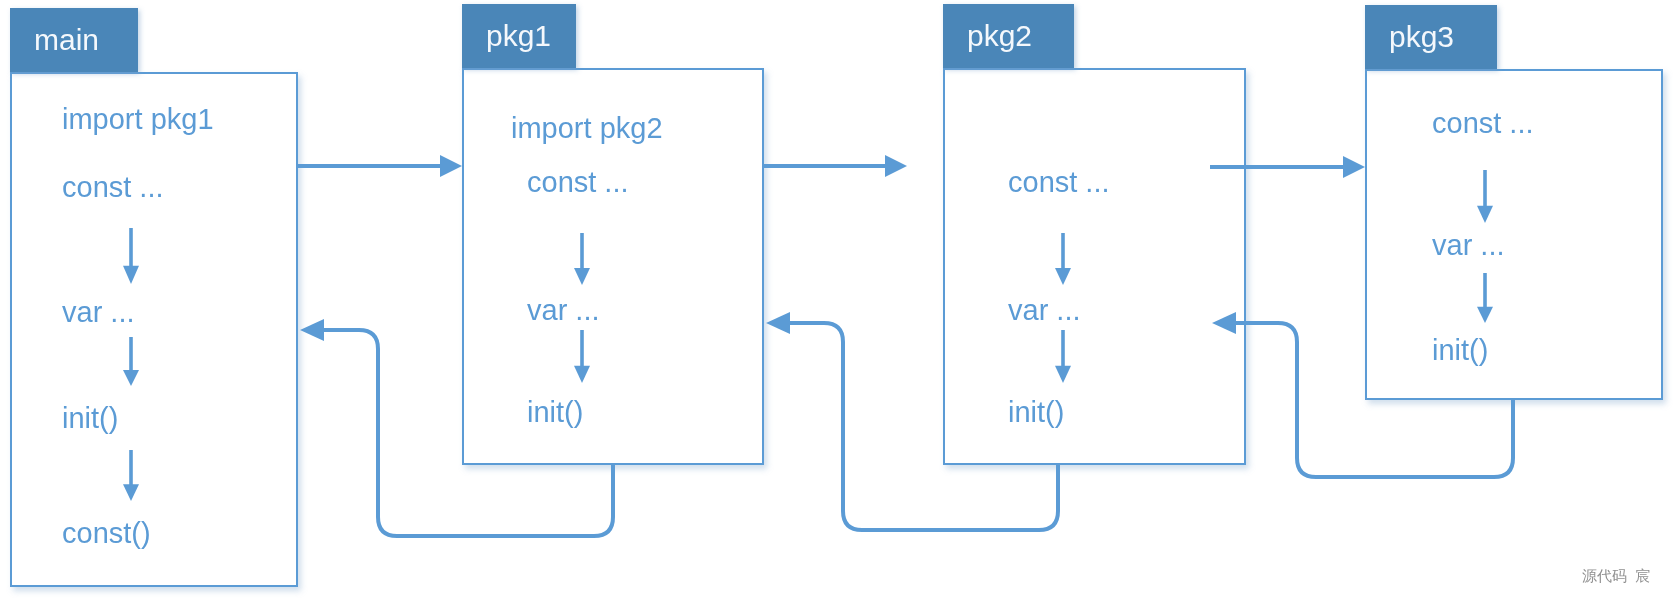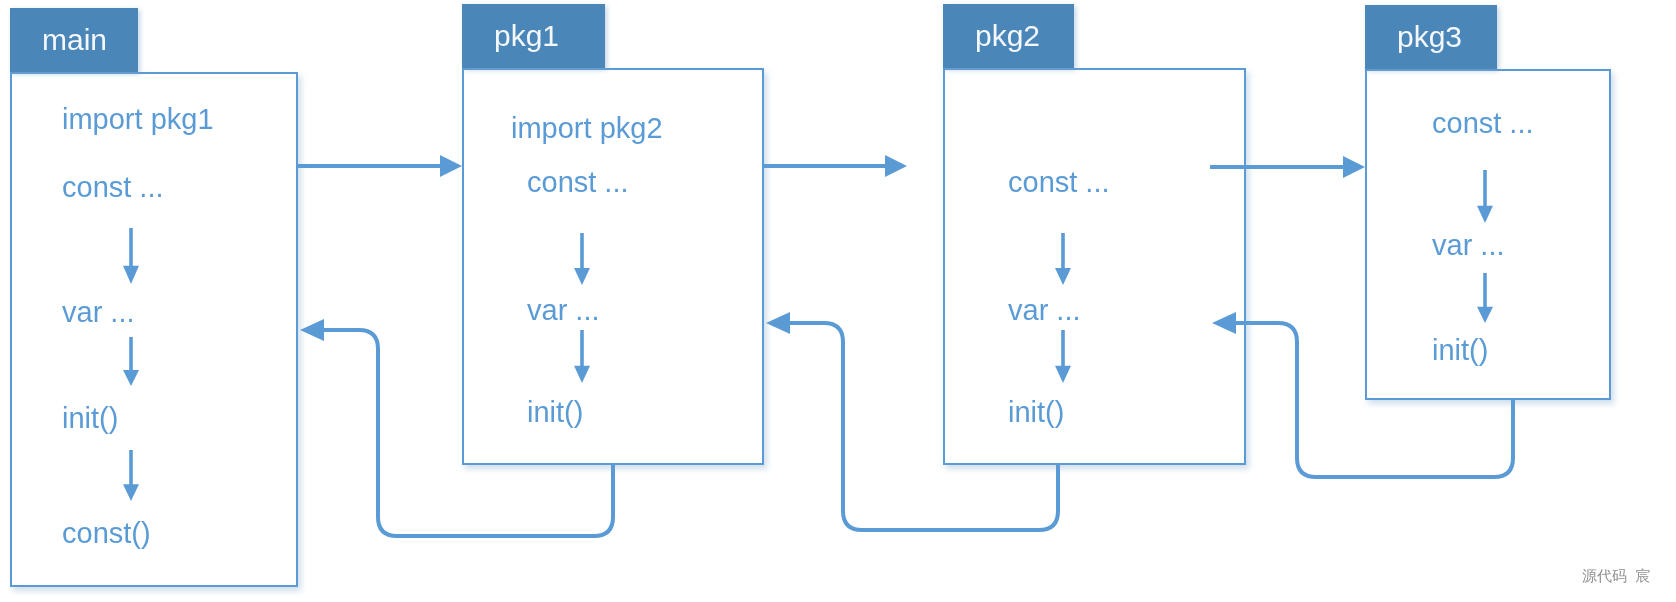--- a/index.html
+++ b/index.html
@@ -18,21 +18,21 @@
   .node{position:absolute;z-index:2;}
   .node-box{
     position:absolute;left:0;top:0;width:100%;height:100%;
     background:#ffffff;border:2px solid var(--accent);box-sizing:border-box;
     box-shadow:3px 4px 6px rgba(120,160,200,0.35);
   }
   .node-tab{
     position:absolute;height:64px;top:-64px;left:0;
     background:var(--tab-fill);color:#f4f8fc;
     font-size:30px;display:flex;align-items:center;
-    padding-left:32px;box-sizing:border-box;
+    padding-left:24px;box-sizing:border-box;
     box-shadow:2px 2px 5px rgba(120,160,200,0.45);
   }
   .code-line{
     position:absolute;font-size:29px;color:var(--code-color);
     height:38px;line-height:38px;white-space:nowrap;z-index:2;
   }
   .darr{position:absolute;color:var(--accent);z-index:2;}
   .watermark{
     position:absolute;left:1582px;top:567px;font-size:15px;
     color:var(--watermark-color);white-space:pre;z-index:4;
@@ -62,21 +62,21 @@
     <div class="code-line" style="left:52px;top:327px;">init()</div>
     <svg class="darr" style="left:111px;top:378px;" width="20" height="51" viewBox="0 0 20 55" preserveAspectRatio="none">
         <line x1="10" y1="0" x2="10" y2="38" stroke="currentColor" stroke-width="3.6"></line>
         <polygon points="10,55 2,37 18,37" fill="currentColor"></polygon>
       </svg>
     <div class="code-line" style="left:52px;top:442px;">const()</div>
   </div>
 
   <div class="node" style="left:462px;top:68px;width:302px;height:397px;">
     <div class="node-box"></div>
-    <div class="node-tab" style="width:143px;">
+    <div class="node-tab" style="width:114px;">
       <span>pkg1</span>
     </div>
     <div class="code-line" style="left:49px;top:41px;">import pkg2</div>
     <div class="code-line" style="left:65px;top:95px;">const ...</div>
     <svg class="darr" style="left:110px;top:165px;" width="20" height="52" viewBox="0 0 20 55" preserveAspectRatio="none">
         <line x1="10" y1="0" x2="10" y2="38" stroke="currentColor" stroke-width="3.6"></line>
         <polygon points="10,55 2,37 18,37" fill="currentColor"></polygon>
       </svg>
     <div class="code-line" style="left:65px;top:223px;">var ...</div>
     <svg class="darr" style="left:110px;top:262px;" width="20" height="53" viewBox="0 0 20 55" preserveAspectRatio="none">
@@ -97,21 +97,21 @@
         <polygon points="10,55 2,37 18,37" fill="currentColor"></polygon>
       </svg>
     <div class="code-line" style="left:65px;top:223px;">var ...</div>
     <svg class="darr" style="left:110px;top:262px;" width="20" height="53" viewBox="0 0 20 55" preserveAspectRatio="none">
         <line x1="10" y1="0" x2="10" y2="38" stroke="currentColor" stroke-width="3.6"></line>
         <polygon points="10,55 2,37 18,37" fill="currentColor"></polygon>
       </svg>
     <div class="code-line" style="left:65px;top:325px;">init()</div>
   </div>
 
-  <div class="node" style="left:1365px;top:69px;width:246px;height:331px;">
+  <div class="node" style="left:1365px;top:69px;width:298px;height:331px;">
     <div class="node-box"></div>
     <div class="node-tab" style="width:132px;">
       <span>pkg3</span>
     </div>
     <div class="code-line" style="left:67px;top:35px;">const ...</div>
     <svg class="darr" style="left:110px;top:101px;" width="20" height="53" viewBox="0 0 20 55" preserveAspectRatio="none">
         <line x1="10" y1="0" x2="10" y2="38" stroke="currentColor" stroke-width="3.6"></line>
         <polygon points="10,55 2,37 18,37" fill="currentColor"></polygon>
       </svg>
     <div class="code-line" style="left:67px;top:157px;">var ...</div>

